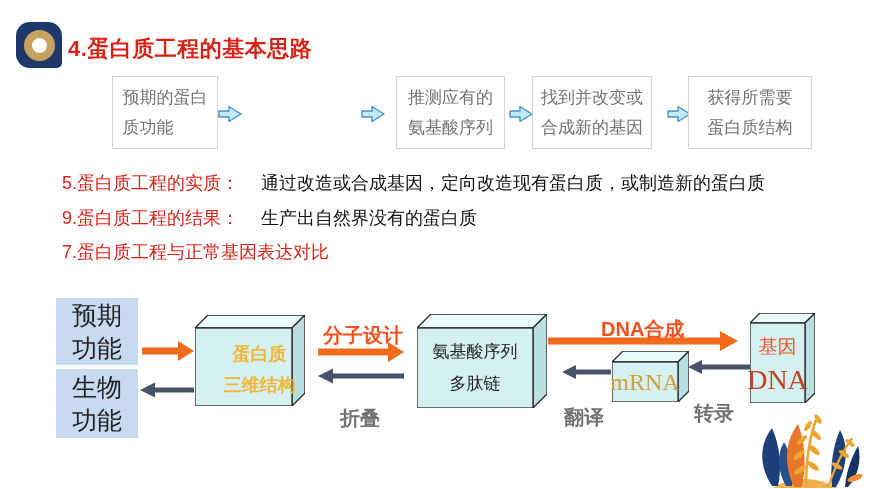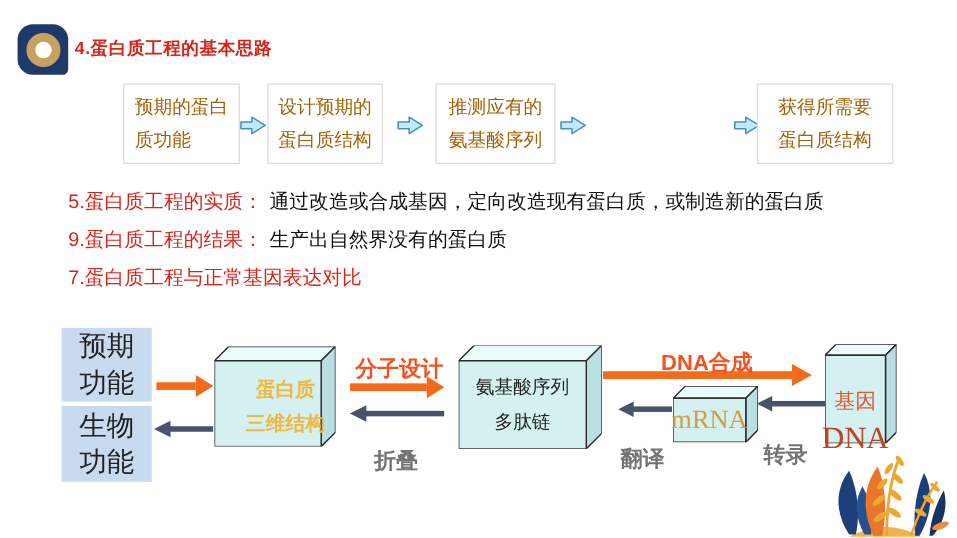--- a/index.html
+++ b/index.html
@@ -5,30 +5,30 @@
   html,body{margin:0;padding:0;background:#fff;}
   .slide{
     position:relative;width:870px;height:489px;background:#ffffff;overflow:hidden;
     font-family:"Liberation Sans","DejaVu Sans",sans-serif;color:#1a1a1a;
   }
   
   .logo{position:absolute;left:16px;top:22px;width:46px;height:46px;background:#1e3a6b;
     border-radius:14px 14px 5px 14px;display:flex;align-items:center;justify-content:center;}
   .logo-ring{width:15px;height:15px;background:#fff;border:8px solid #c7a15f;border-radius:50%;}
   
-  .title{position:absolute;left:68px;top:34px;font-size:16px;font-weight:bold;color:#d92318;letter-spacing:0.5px;}
+  .title{position:absolute;left:68px;top:34px;font-size:22px;font-weight:bold;color:#d92318;letter-spacing:0.5px;}
   
   .fbox{position:absolute;top:76px;height:71px;background:#fff;border:1px solid #d6d6d6;
     display:flex;align-items:center;justify-content:center;text-align:left;
-    font-size:17px;line-height:30px;white-space:pre-line;color:#a16207;}
+    font-size:17px;line-height:30px;white-space:pre-line;color:#737373;}
   .barrow{position:absolute;top:103px;}
   
   .pt{position:absolute;left:62px;font-size:18px;line-height:24px;white-space:nowrap;}
   .pt-label{color:#d92318;}
-  .pt-text{color:#111;margin-left:6px;}
+  .pt-text{color:#111;margin-left:22px;}
   
   .bluebox{position:absolute;left:56px;width:82px;background:#c8daf0;color:#222;
     display:flex;align-items:center;justify-content:center;text-align:center;
     font-size:25px;line-height:33px;white-space:pre-line;}
   .cube{position:absolute;z-index:1;}
   .cube-label{position:absolute;z-index:2;display:flex;align-items:center;justify-content:center;
     text-align:center;white-space:pre-line;}
   .lbl-protein{color:#f0b83a;font-weight:bold;font-size:18px;line-height:31px;}
   .lbl-amino{color:#222;font-size:17px;line-height:32px;}
   .lbl-mrna{color:#cfa041;font-family:"Liberation Serif","DejaVu Serif",serif;font-size:24px;}
@@ -50,30 +50,30 @@
     <div class="logo-ring"></div>
   </div>
 
   <div class="title">4.蛋白质工程的基本思路</div>
 
   <div class="fbox" style="left:112px;width:104px">预期的蛋白
 质功能</div>
   <svg class="barrow" style="left:217px" width="26" height="22" viewBox="0 0 26 22">
       <path d="M2 8 H12 V3.5 L24 11 L12 18.5 V14 H2 Z" fill="#c0eaf8" stroke="#4a90c2" stroke-width="1.4" stroke-linejoin="round"></path>
     </svg>
-  <div class="fbox" style="left:243px;width:103px">设计预期的
-蛋白质结构</div>
   <svg class="barrow" style="left:360px" width="26" height="22" viewBox="0 0 26 22">
       <path d="M2 8 H12 V3.5 L24 11 L12 18.5 V14 H2 Z" fill="#c0eaf8" stroke="#4a90c2" stroke-width="1.4" stroke-linejoin="round"></path>
     </svg>
   <div class="fbox" style="left:396px;width:107px">推测应有的
 氨基酸序列</div>
   <svg class="barrow" style="left:508px" width="26" height="22" viewBox="0 0 26 22">
       <path d="M2 8 H12 V3.5 L24 11 L12 18.5 V14 H2 Z" fill="#c0eaf8" stroke="#4a90c2" stroke-width="1.4" stroke-linejoin="round"></path>
     </svg>
+  <div class="fbox" style="left:532px;width:118px">找到并改变或
+合成新的基因</div>
   <svg class="barrow" style="left:666px" width="26" height="22" viewBox="0 0 26 22">
       <path d="M2 8 H12 V3.5 L24 11 L12 18.5 V14 H2 Z" fill="#c0eaf8" stroke="#4a90c2" stroke-width="1.4" stroke-linejoin="round"></path>
     </svg>
   <div class="fbox" style="left:688px;width:122px">获得所需要
 蛋白质结构</div>
 
   <div class="pt" style="top:171px">
     <span class="pt-label">5.蛋白质工程的实质：</span><span class="pt-text">通过改造或合成基因，定向改造现有蛋白质，或制造新的蛋白质</span>
   </div>
   <div class="pt" style="top:206px">
@@ -147,21 +147,21 @@
       <polygon points="0,10 14,3 14,17" fill="#47536b"></polygon>
       <rect x="13" y="7.5" width="49" height="5" fill="#47536b"></rect>
     </svg>
   <div class="dlabel lbl-magenta" style="left:694px;top:380px">转录</div>
 
   <svg class="cube" style="left:750px;top:313px" width="65" height="90" viewBox="0 0 65 90">
     <polygon points="0,10 10,0 65,0 55,10" fill="#e9fbfb" stroke="#2a2a2a" stroke-width="1.3"></polygon>
     <polygon points="55,10 65,0 65,80 55,90" fill="#b9dfe1" stroke="#2a2a2a" stroke-width="1.3"></polygon>
     <rect x="0" y="10" width="55" height="80" fill="#d5f0f1" stroke="#2a2a2a" stroke-width="1.3"></rect>
   </svg>
-  <div class="cube-label lbl-gene" style="left:750px;top:342px;width:55px;height:80px">
+  <div class="cube-label lbl-gene" style="left:750px;top:323px;width:55px;height:80px">
     <span class="gene-zh">基因</span>
     <span class="gene-en">DNA</span>
   </div>
 
   <svg class="plant" width="126" height="105" viewBox="0 0 126 105">
     <path d="M30 104 Q63 86 96 104 Z" fill="#f2b24e"></path>
     <path d="M30 102 C18 84 16 62 30 44 C38 62 40 84 36 102 Z" fill="#1d3f7a"></path>
     <path d="M44 102 C36 88 34 72 42 58 C50 72 52 88 50 102 Z" fill="#27508f"></path>
     <path d="M52 103 C42 82 42 58 56 40 C64 60 64 84 60 103 Z" fill="#e8762b"></path>
     <path d="M94 103 C104 86 108 64 98 46 C90 64 88 86 90 103 Z" fill="#1d3f7a"></path>

